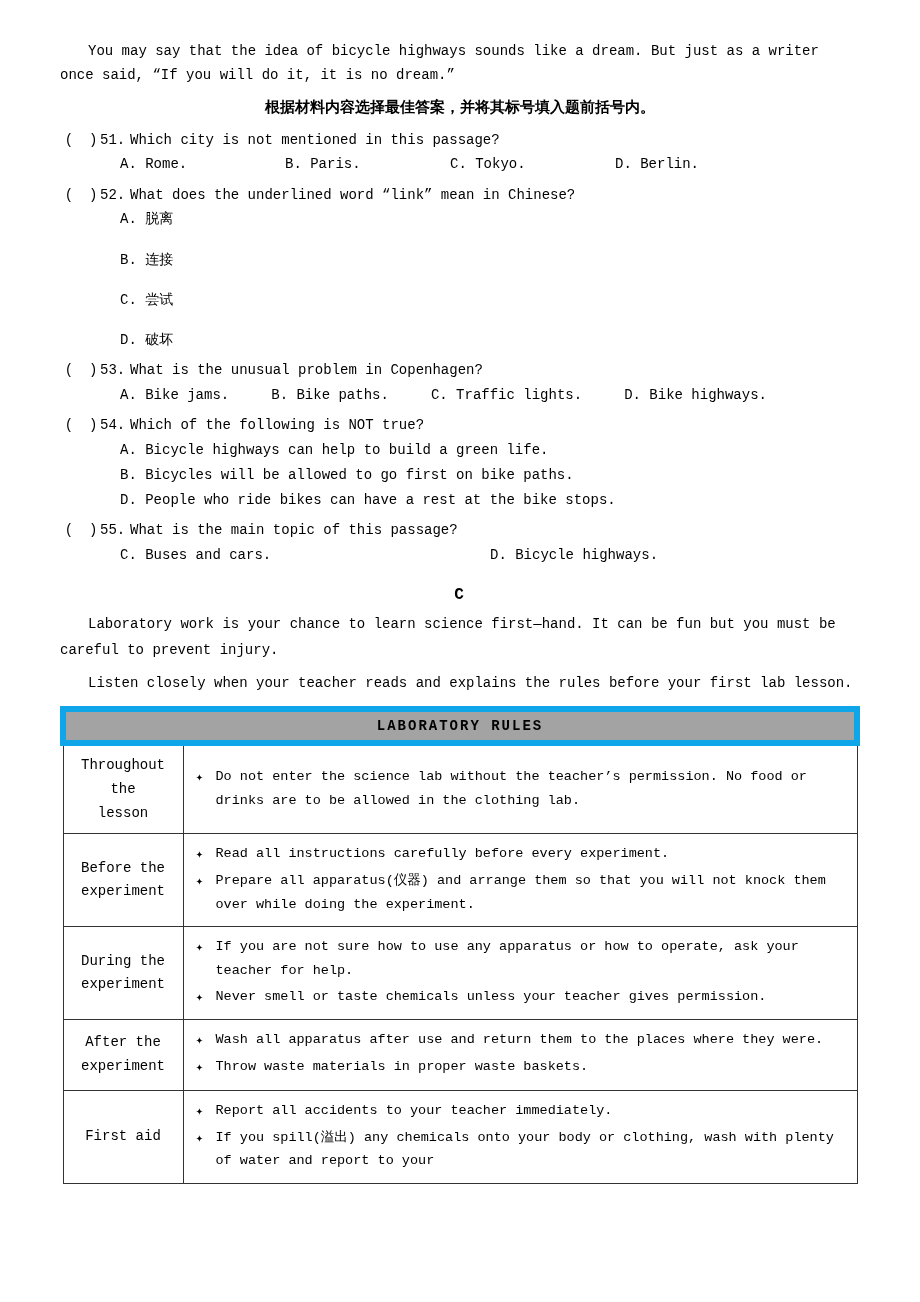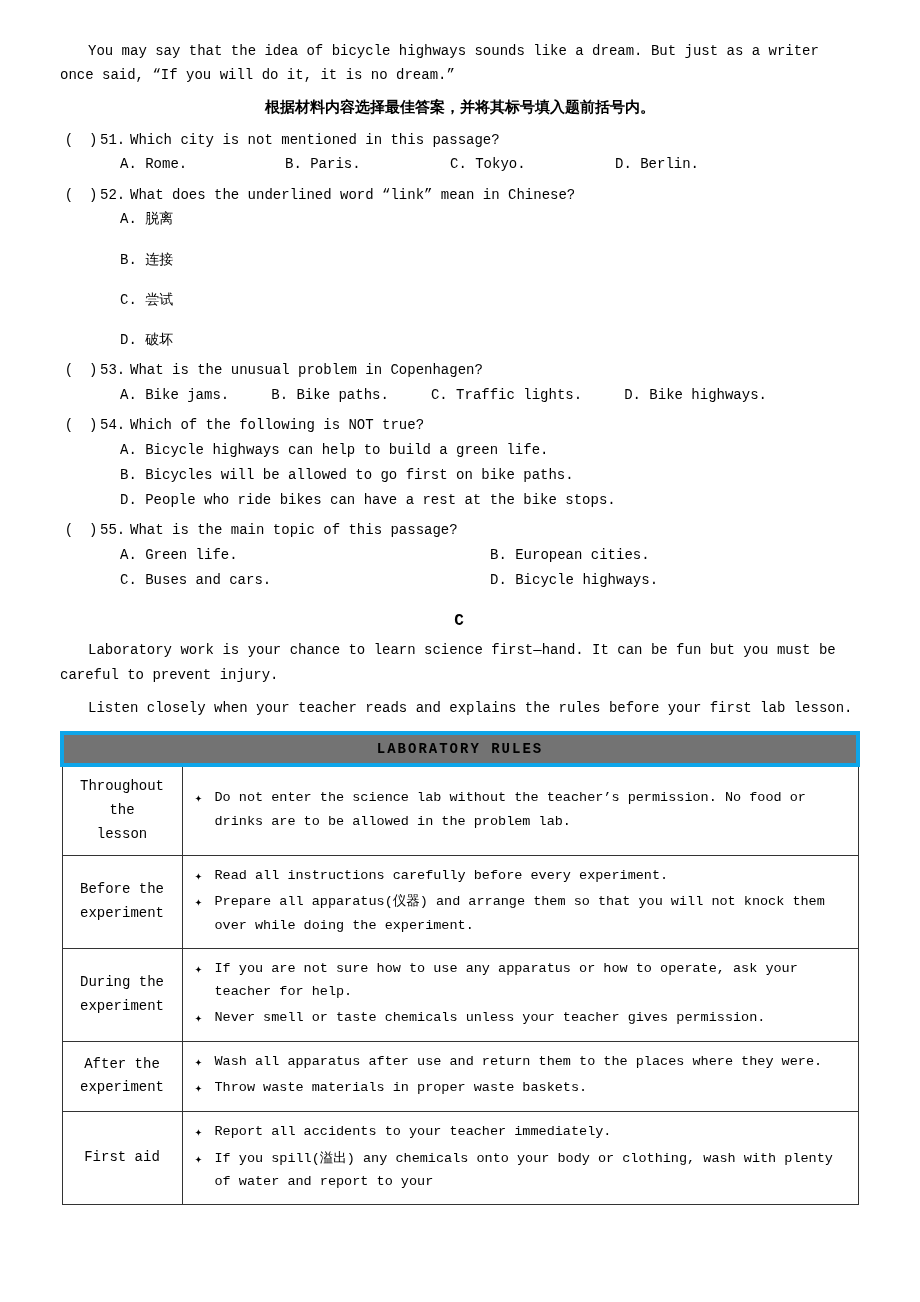--- a/index.html
+++ b/index.html
@@ -69,24 +69,24 @@
       line-height: 1.8;
       margin-bottom: 8px;
     }
     table.lab-rules {
       width: 100%;
       border-collapse: collapse;
       margin-top: 10px;
       font-size: 13.5px;
     }
     table.lab-rules th {
-      border: 4px solid #0ea5e9;
+      border: 6px solid #0ea5e9;
       padding: 6px 10px;
       text-align: center;
-      background: #737373;
+      background: #a3a3a3;
       font-weight: bold;
       letter-spacing: 2px;
       font-size: 14px;
     }
     table.lab-rules td {
       border: 1px solid #333;
       padding: 8px 12px;
       vertical-align: middle;
     }
     .cell-left {
@@ -179,24 +179,20 @@
   </div>
 
   <div class="question-block">
     <div class="question-line">
       <span class="q-paren">(</span>
       <span class="q-paren">&nbsp;)</span>
       <span class="q-number">55.</span>
       <span class="q-text">What is the main topic of this passage?</span>
     </div>
     <div style="margin-left:60px; line-height:1.8;">
-      <div style="display:flex; justify-content:space-between;">
-        <span style="width:50%;">A. Green life.</span>
-        <span style="width:50%;">B. European cities.</span>
-      </div>
       <div style="display:flex; justify-content:flex-start;">
         <span style="width:50%;">C. Buses and cars.</span>
         <span style="width:50%;">D. Bicycle highways.</span>
       </div>
     </div>
   </div>
 
 </div>
 
 <div class="section-c-title">C</div>
@@ -210,21 +206,21 @@
       <th colspan="2">LABORATORY RULES</th>
     </tr>
   </thead>
   <tbody>
 
     <tr>
       <td class="cell-left">Throughout the<br>lesson</td>
       <td class="cell-right">
         <div class="bullet-item">
           <span class="diamond">✦</span>
-          <span>Do not enter the science lab without the teacher’s permission. No food or drinks are to be allowed in the problem lab.</span>
+          <span>Do not enter the science lab without the teacher’s permission. No food or drinks are to be allowed in the clothing lab.</span>
         </div>
       </td>
     </tr>
 
     <tr>
       <td class="cell-left">Before the<br>experiment</td>
       <td class="cell-right">
         <div class="bullet-item">
           <span class="diamond">✦</span>
           <span>Read all instructions carefully before every experiment.</span>

